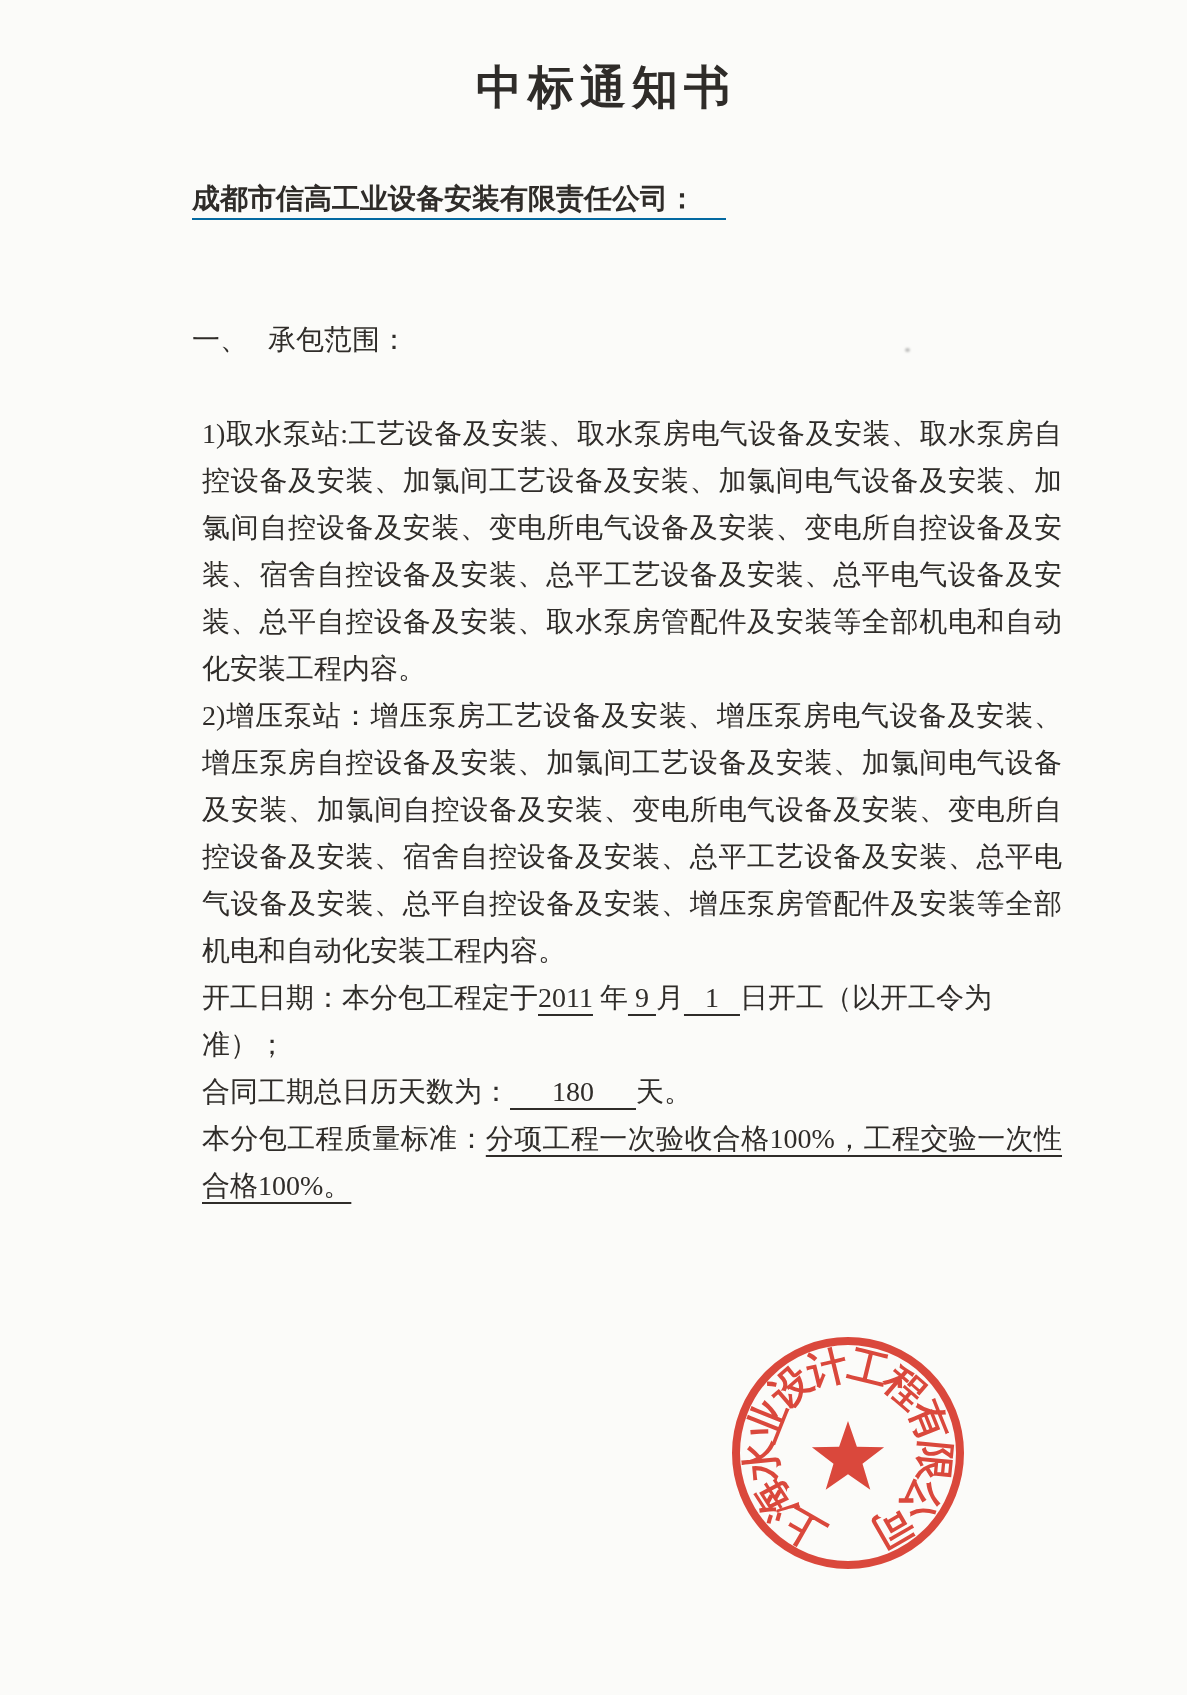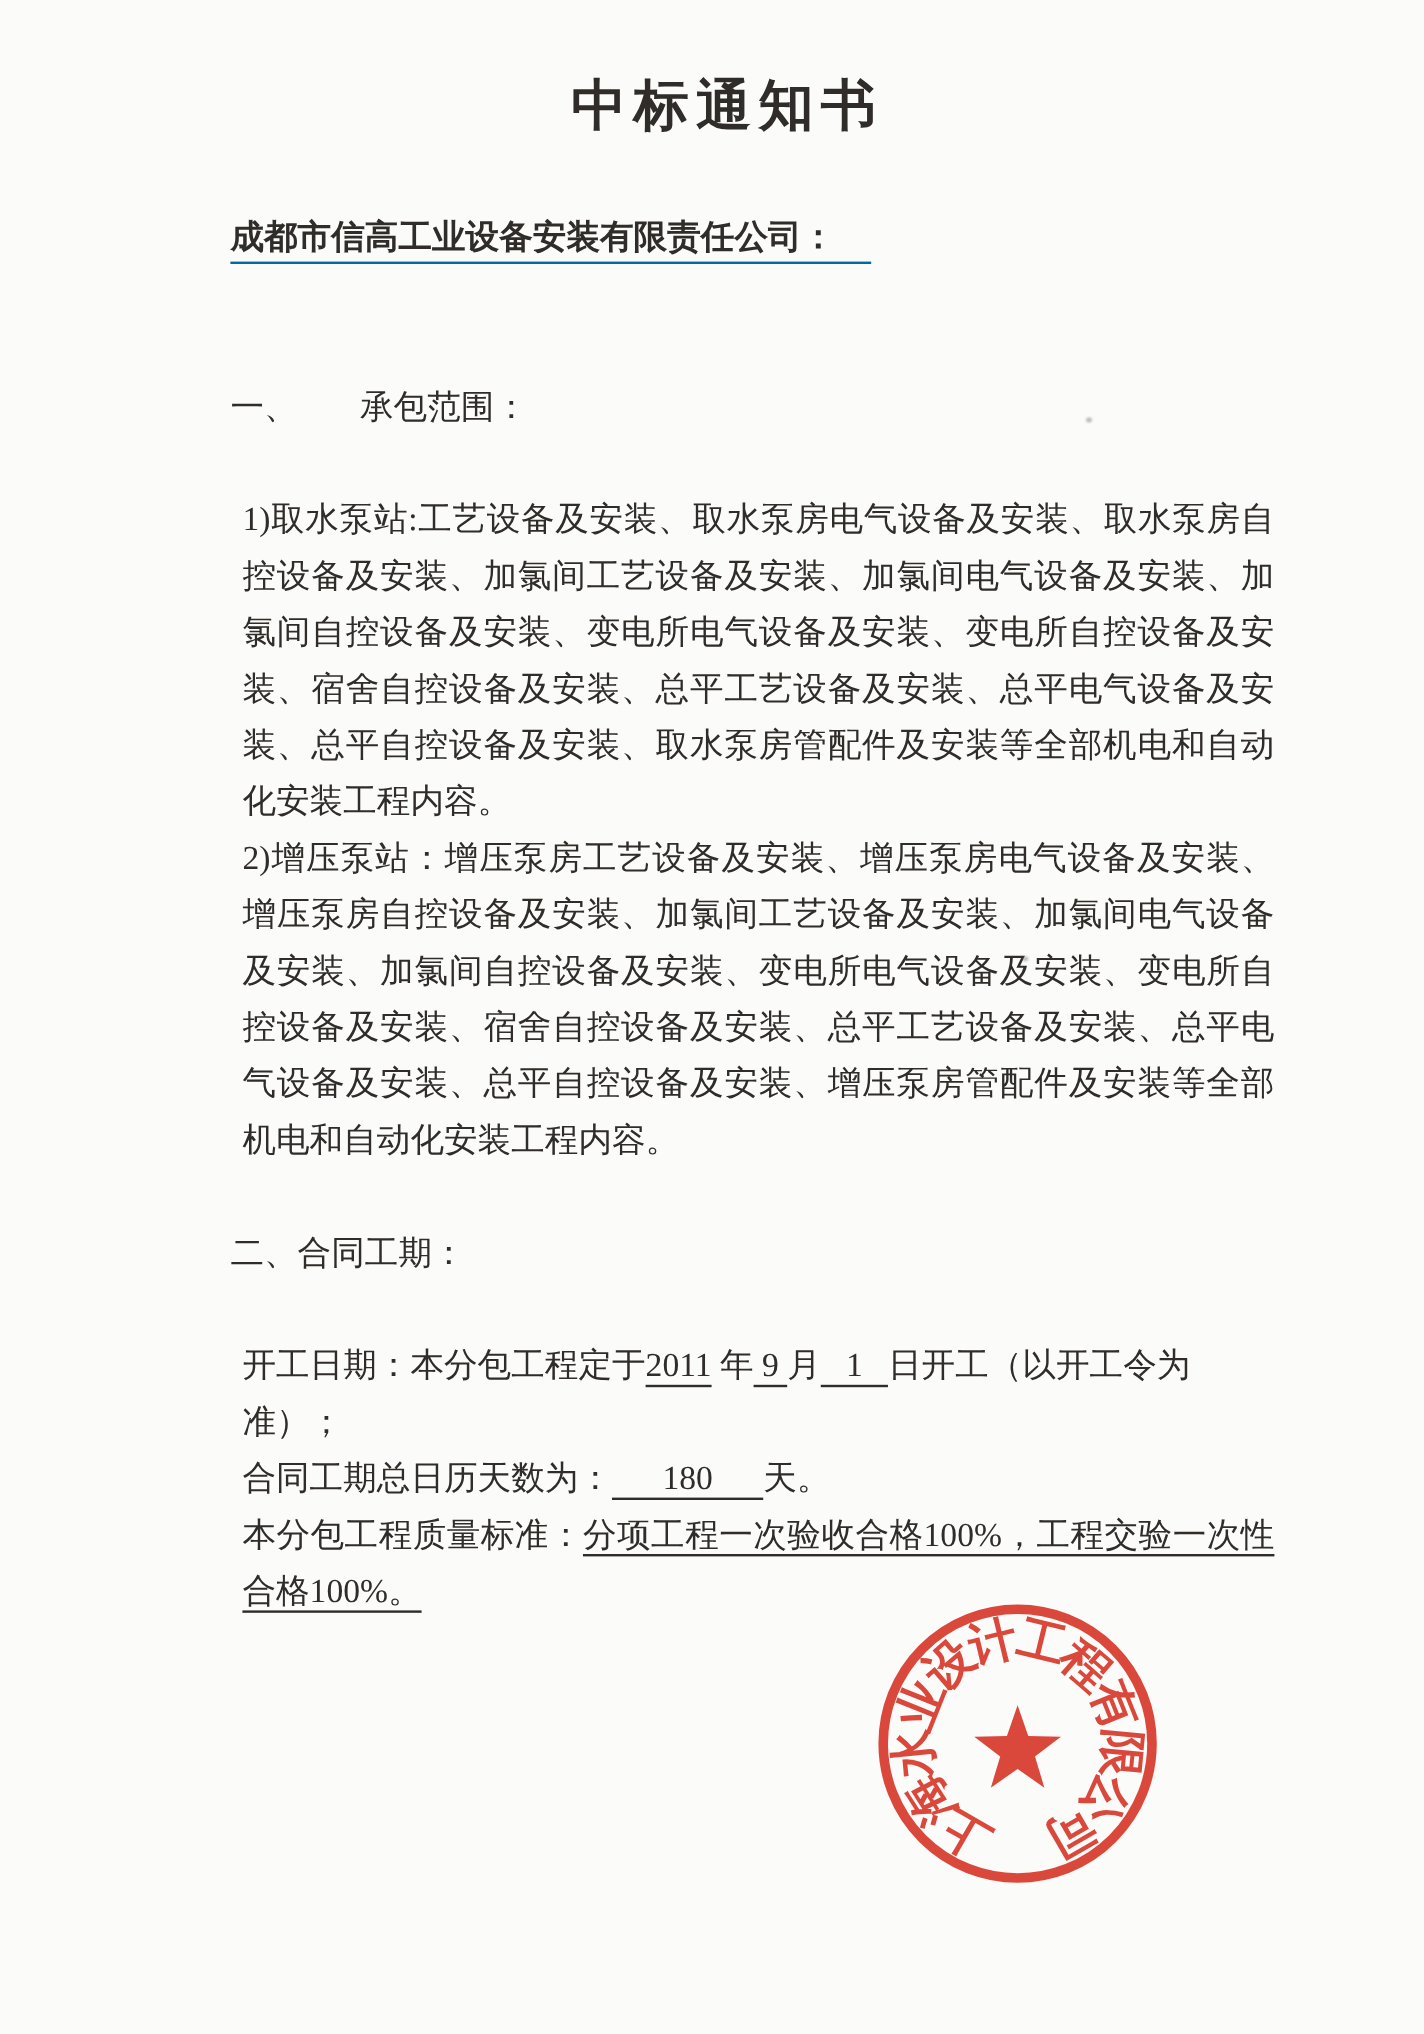--- a/index.html
+++ b/index.html
@@ -21,21 +21,21 @@
   .addr { margin-top:12px; }
   .addr > span {
     font-weight:bold;
     border-bottom:2px solid #0369a1;
     padding:0 30px 4px 0;
   }
   .intro { margin-top:14px; }
   .just { text-align:justify; }
   .indent2 { text-indent:56px; }
   .ind { margin-left:52px; }
-  .hgap { margin-left:52px; }
+  .hgap { margin-left:20px; }
   .b { font-weight:bold; }
   .u { text-decoration:underline; text-underline-offset:7px; text-decoration-thickness:1.6px; }
   .stamp {
     position:absolute; left:726px; top:1331px;
     width:244px; height:244px;
     mix-blend-mode:multiply; opacity:.92;
     pointer-events:none;
   }
   .stamp text {
     font-family:"Liberation Serif","DejaVu Serif",serif;
@@ -63,23 +63,20 @@
 
 
     <div class="line">
       <span>一、</span><span class="hgap">承包范围：</span>
     </div>
 
     <p class="line ind just">1)取水泵站:工艺设备及安装、取水泵房电气设备及安装、取水泵房自控设备及安装、加氯间工艺设备及安装、加氯间电气设备及安装、加氯间自控设备及安装、变电所电气设备及安装、变电所自控设备及安装、宿舍自控设备及安装、总平工艺设备及安装、总平电气设备及安装、总平自控设备及安装、取水泵房管配件及安装等全部机电和自动化安装工程内容。</p>
 
     <p class="line ind just">2)增压泵站：增压泵房工艺设备及安装、增压泵房电气设备及安装、增压泵房自控设备及安装、加氯间工艺设备及安装、加氯间电气设备及安装、加氯间自控设备及安装、变电所电气设备及安装、变电所自控设备及安装、宿舍自控设备及安装、总平工艺设备及安装、总平电气设备及安装、总平自控设备及安装、增压泵房管配件及安装等全部机电和自动化安装工程内容。</p>
 
-    <div class="line">
-      <span>二、</span><span>合同工期：</span>
-    </div>
 
     <p class="line ind"><span>开工日期：本分包工程定于</span><span class="u">2011</span><span> 年</span><span class="u"> 9 </span><span>月</span><span class="u">   1   </span><span>日开工（以开工令为准）；</span></p>
     <p class="line ind"><span>合同工期总日历天数为：</span><span class="u">      180      </span><span>天。</span></p>
 
 
     <p class="line ind just"><span>本分包工程质量标准：</span><span class="u">分项工程一次验收合格100%，工程交验一次性合格100%。</span></p>
 
   </div>
 
   <svg class="stamp" viewBox="0 0 244 244">

